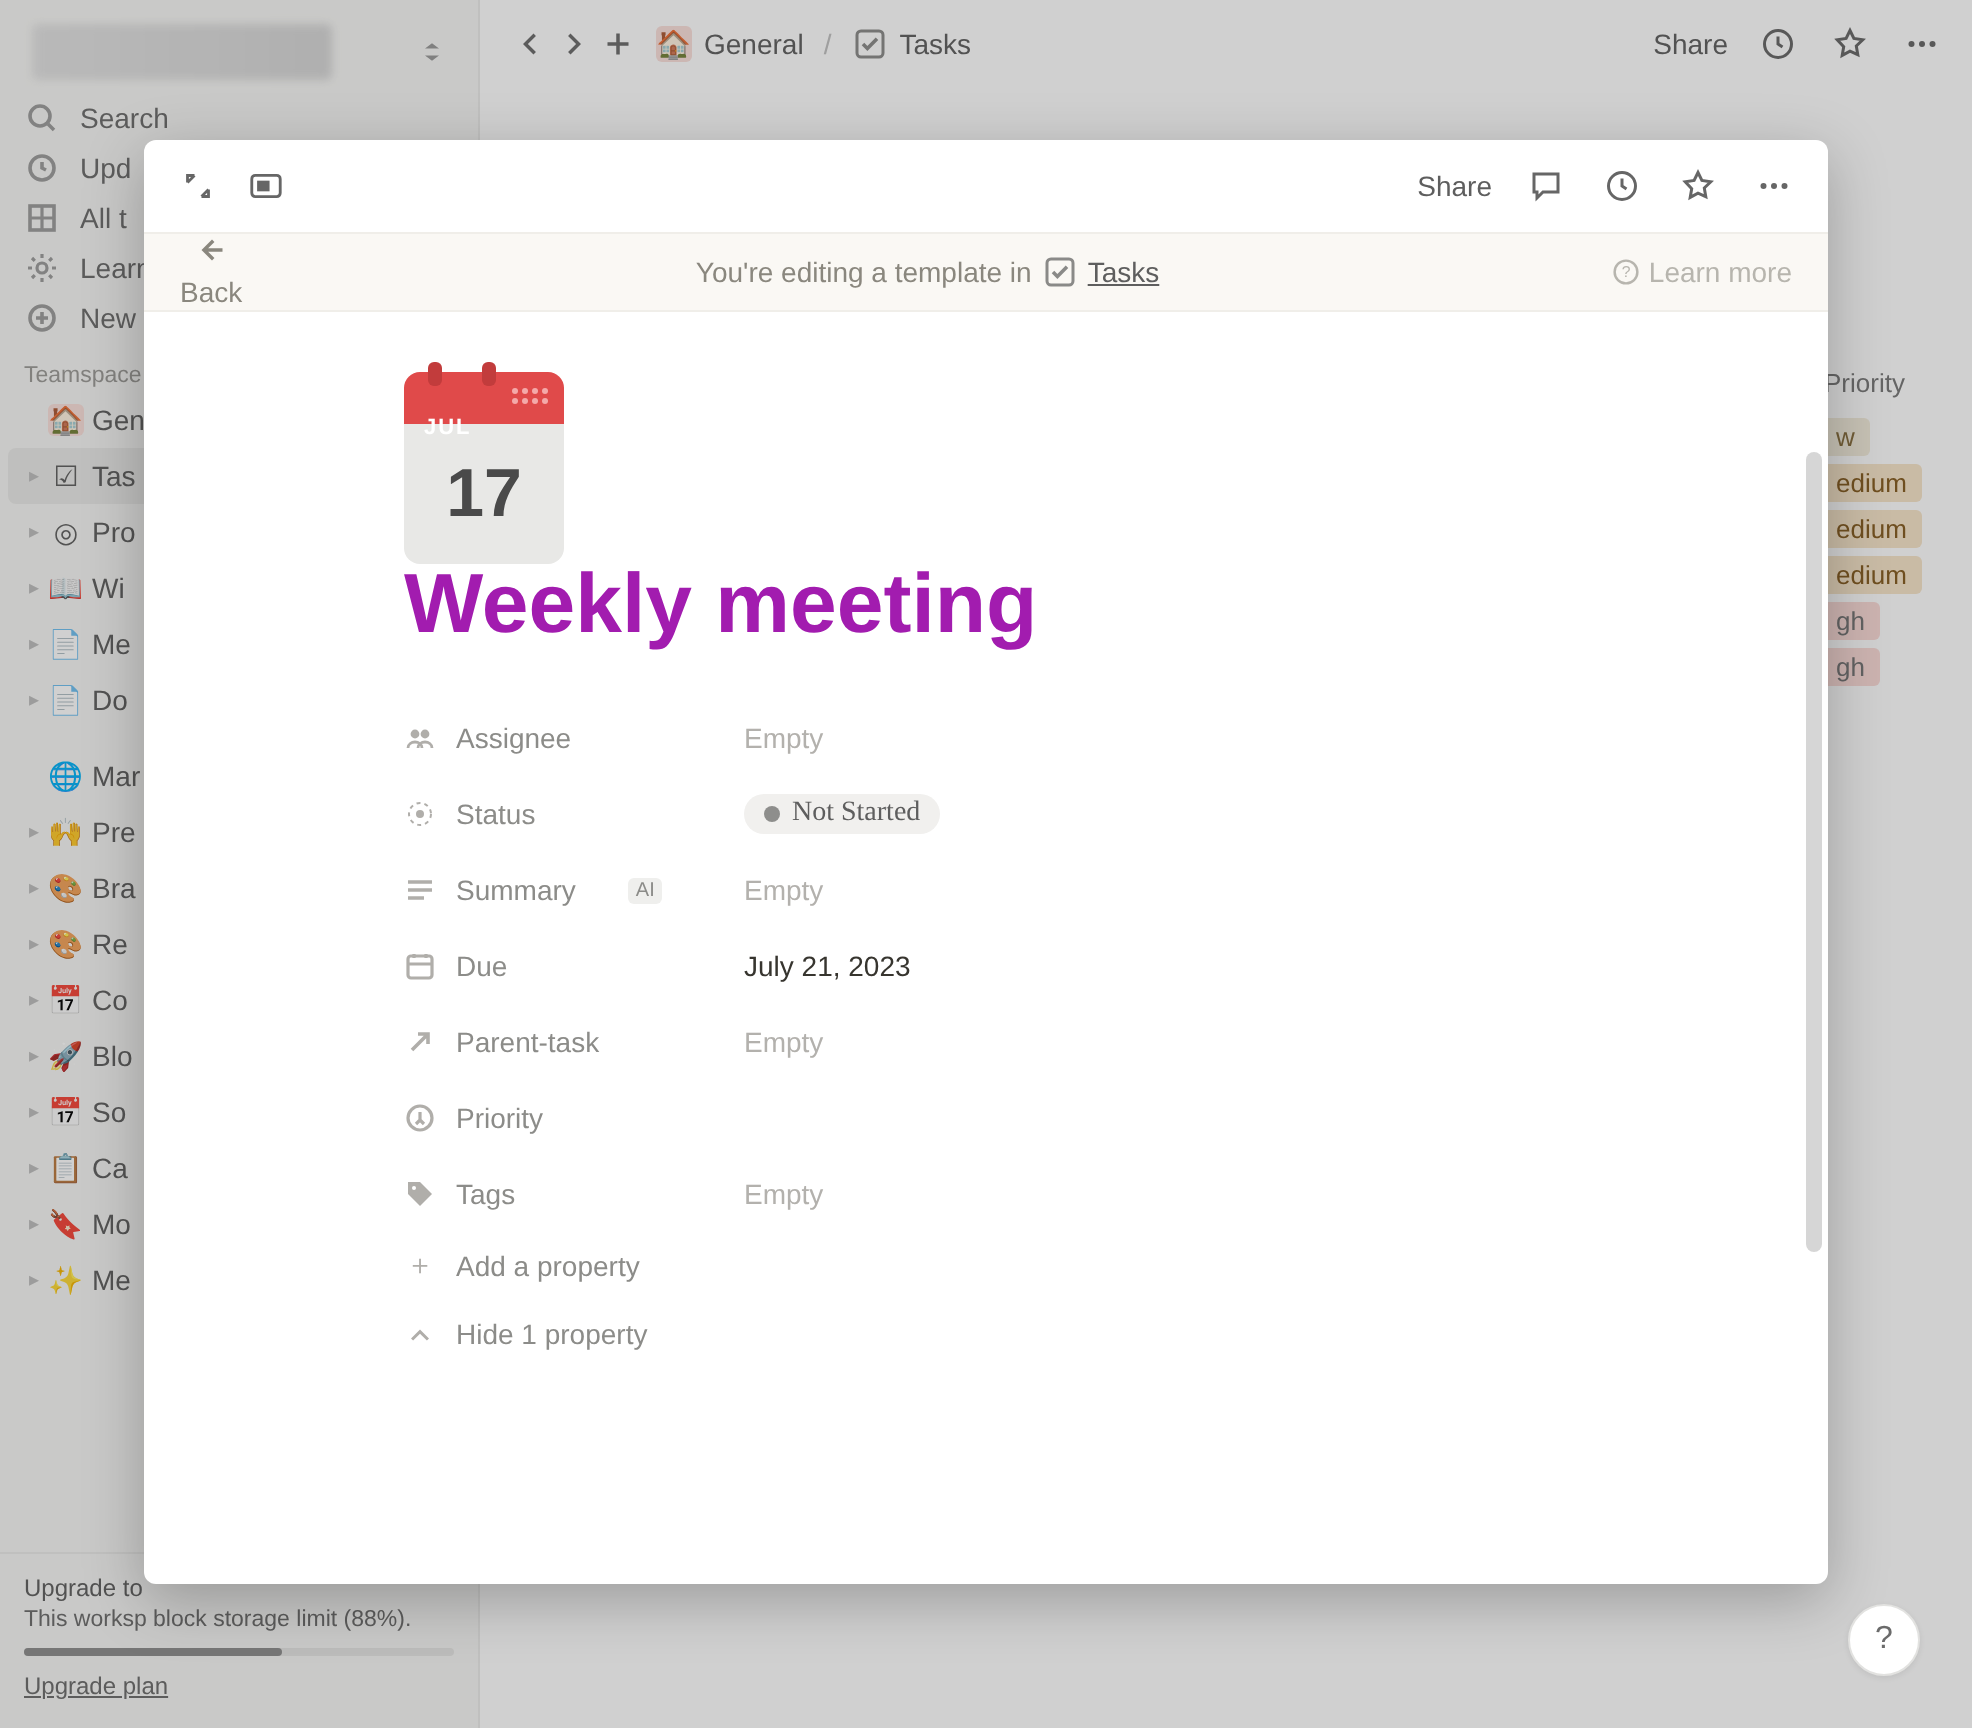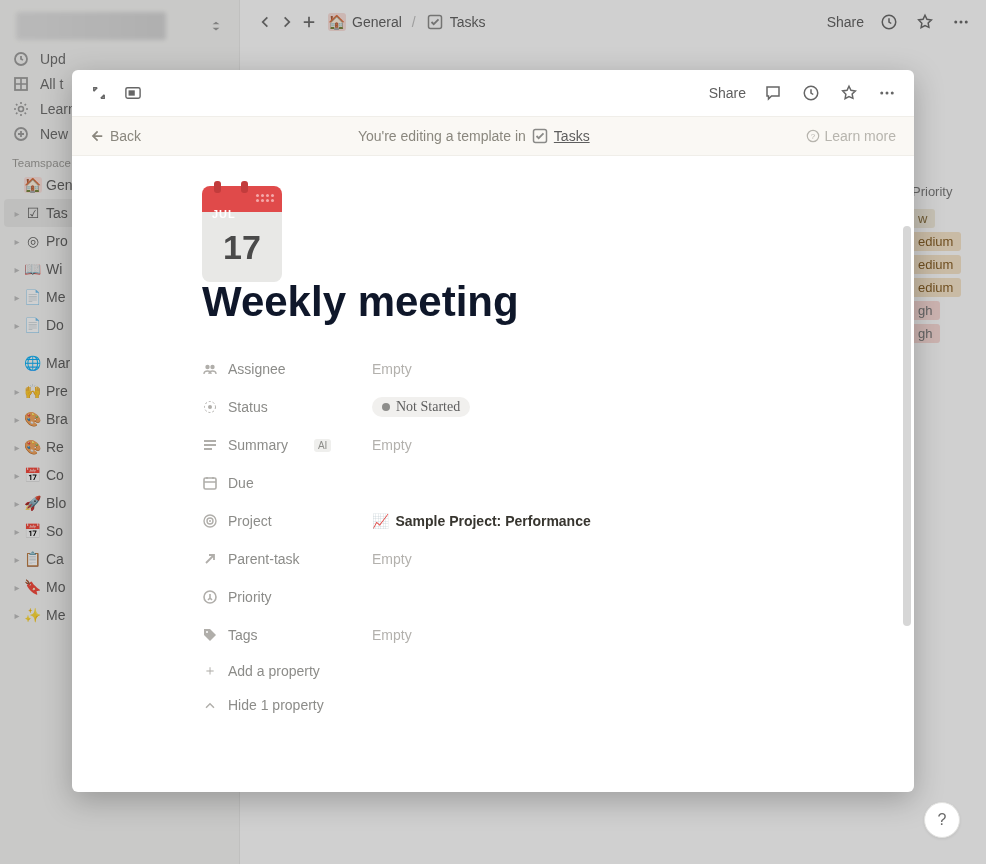--- a/index.html
+++ b/index.html
@@ -130,39 +130,39 @@
     color:#5e5e5e;
   }
   .modal-toolbar .left-icons{display:flex;gap:12px;align-items:center;}
   .modal-toolbar .right-icons{margin-left:auto;display:flex;gap:16px;align-items:center;}
   .template-banner{
     background:#faf8f4;
     border-top:1px solid #f0eee9;border-bottom:1px solid #f0eee9;
     height:40px;display:flex;align-items:center;padding:0 18px;
     color:#8a877e;font-size:14px;
   }
-  .banner-back{display:flex;align-items:center;gap:6px;color:#8a877e;cursor:pointer;}
+  .banner-back{display:flex;align-items:center;gap:6px;color:#8a877e;cursor:pointer;flex-direction:column;}
   .banner-center{flex:1;display:flex;align-items:center;justify-content:center;gap:6px;}
   .banner-link{color:#5e5e5e;text-decoration:underline;cursor:pointer;}
   .banner-learn{color:#b7b5ae;display:flex;align-items:center;gap:4px;cursor:pointer;}
   .modal-body{flex:1;overflow:auto;}
   .modal-scroll-indicator{position:absolute;right:3px;top:156px;width:8px;height:400px;background:#d6d6d6;border-radius:4px;}
   .modal-inner{padding:30px 120px 30px 130px;}
   .page-icon{width:80px;height:80px;margin-bottom:12px;}
   .cal-icon{width:80px;height:80px;position:relative;}
   .cal-top{height:26px;background:#e04a4a;border-radius:8px 8px 0 0;position:relative;}
   .cal-top::before,.cal-top::after{content:'';position:absolute;top:-5px;width:7px;height:12px;background:#c23c3c;border-radius:3px;}
   .cal-top::before{left:12px;}
   .cal-top::after{right:34px;}
   .cal-month{color:#fff;font-size:11px;font-weight:700;position:absolute;left:10px;top:22px;letter-spacing:1px;}
   .cal-dots{position:absolute;right:8px;top:8px;display:grid;grid-template-columns:repeat(4,3px);gap:2px;}
   .cal-dots span{width:3px;height:3px;background:#f4a9a9;border-radius:50%;}
   .cal-body{height:70px;background:#e8e8e6;border-radius:0 0 8px 8px;display:flex;align-items:center;justify-content:center;}
   .cal-day{font-size:34px;font-weight:600;color:#4a4a4a;}
-  .page-title{font-size:42px;font-weight:700;color:#0f172a;margin:8px 0 24px 0;}
+  .page-title{font-size:42px;font-weight:700;color:#a21caf;margin:8px 0 24px 0;}
   .prop-list{display:flex;flex-direction:column;}
   .prop-row{display:flex;align-items:center;min-height:38px;font-size:14px;}
   .prop-key{width:170px;display:flex;align-items:center;gap:10px;color:#8c8c89;cursor:pointer;}
   .prop-key-icon{width:16px;display:flex;justify-content:center;color:#b0aeaa;}
   .ai-badge{font-size:10px;background:#efefed;color:#8c8c89;padding:1px 4px;border-radius:3px;margin-left:16px;}
   .prop-val{flex:1;color:#37352f;}
   .prop-val.empty{color:#b3b1ad;}
   .status-pill{display:inline-flex;align-items:center;gap:6px;background:#f1f0ee;border-radius:10px;padding:2px 10px;color:#5e5e5e;font-family:Liberation Serif, serif;}
   .status-dot{width:8px;height:8px;border-radius:50%;background:#8e8e8c;}
   .priority-tag{display:inline-block;background:#fadedb;color:#8d3b34;padding:1px 8px;border-radius:3px;}
@@ -193,20 +193,29 @@
       <svg class="chev-updown" viewBox="0 0 16 16">
           <path fill="currentColor" d="M4 6l4-3 4 3H4zm0 4h8l-4 3-4-3z"></path>
         </svg>
     </div>
   </div>
 
   <div id="side-quick">
       <div class="side-row">
         <span class="side-icon">
           <svg width="16" height="16" viewBox="0 0 16 16">
+            <circle cx="7" cy="7" r="5" fill="none" stroke="currentColor" stroke-width="1.8"></circle>
+            <path d="M11 11l3 3" stroke="currentColor" stroke-width="1.8"></path>
+          </svg>
+        </span>
+        <span>Search</span>
+      </div>
+      <div class="side-row">
+        <span class="side-icon">
+          <svg width="16" height="16" viewBox="0 0 16 16">
             <circle cx="8" cy="8" r="6" fill="none" stroke="currentColor" stroke-width="1.8"></circle>
             <path d="M8 5v3l2 1" fill="none" stroke="currentColor" stroke-width="1.8"></path>
           </svg>
         </span>
         <span>Upd</span>
       </div>
       <div class="side-row">
         <span class="side-icon">
           <svg width="16" height="16" viewBox="0 0 16 16">
             <rect x="2" y="2" width="12" height="12" fill="none" stroke="currentColor" stroke-width="1.8"></rect>
@@ -314,20 +323,26 @@
         <span class="tree-icon">🔖</span>
         <span class="tree-label">Mo</span>
       </div>
       <div class="tree-row">
         <span class="tree-caret">▸</span>
         <span class="tree-icon">✨</span>
         <span class="tree-label">Me</span>
       </div>
     </div>
 
+  <div class="upgrade-box">
+    <div style="font-weight:500;color:#5e5e5e;">Upgrade to</div>
+    <div style="margin-top:2px;font-size:11.5px;line-height:1.3;">This worksp block storage limit (88%).</div>
+    <div class="upgrade-progress"></div>
+    <span class="upgrade-link">Upgrade plan</span>
+  </div>
 </aside>
 
 <div class="topbar">
   <div class="nav-arrow">
     <svg width="14" height="14" viewBox="0 0 16 16">
         <path fill="currentColor" d="M10 2l-6 6 6 6 1.4-1.4L6.8 8l4.6-4.6z"></path>
       </svg>
   </div>
   <div class="nav-arrow">
     <svg width="14" height="14" viewBox="0 0 16 16">
@@ -520,35 +535,21 @@
           <div class="prop-row">
     <div class="prop-key">
       <span class="prop-key-icon">
                 <svg width="16" height="16" viewBox="0 0 16 16">
                   <rect x="2" y="3" width="12" height="11" rx="1.5" fill="none" stroke="currentColor" stroke-width="1.6"></rect>
                   <path d="M2 7h12M5 2v2M11 2v2" stroke="currentColor" stroke-width="1.6"></path>
                 </svg>
               </span>
       <span>Due</span>
     </div>
-          </div>
-          <div class="prop-row">
-    <div class="prop-key">
-      <span class="prop-key-icon">
-                <svg width="16" height="16" viewBox="0 0 16 16">
-                  <circle cx="8" cy="8" r="6" fill="none" stroke="currentColor" stroke-width="1.4"></circle>
-                  <circle cx="8" cy="8" r="3" fill="none" stroke="currentColor" stroke-width="1.4"></circle>
-                  <circle cx="8" cy="8" r="1" fill="currentColor"></circle>
-                </svg>
-              </span>
-      <span>Project</span>
-    </div>
-    <div class="prop-val ">
-              <span class="project-val"><span>📈</span>Sample Project: Performance</span>
-            </div>
+    <div class="prop-val "><span>July 21, 2023</span></div>
           </div>
           <div class="prop-row">
     <div class="prop-key">
       <span class="prop-key-icon">
                 <svg width="16" height="16" viewBox="0 0 16 16">
                   <path d="M4 12L12 4M7 4h5v5" fill="none" stroke="currentColor" stroke-width="1.8"></path>
                 </svg>
               </span>
       <span>Parent-task</span>
     </div>

